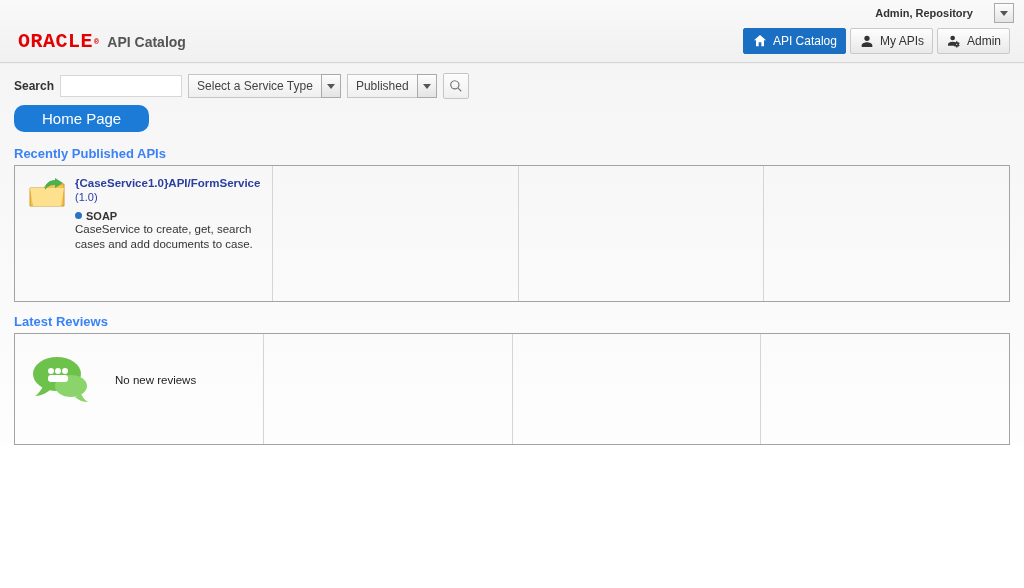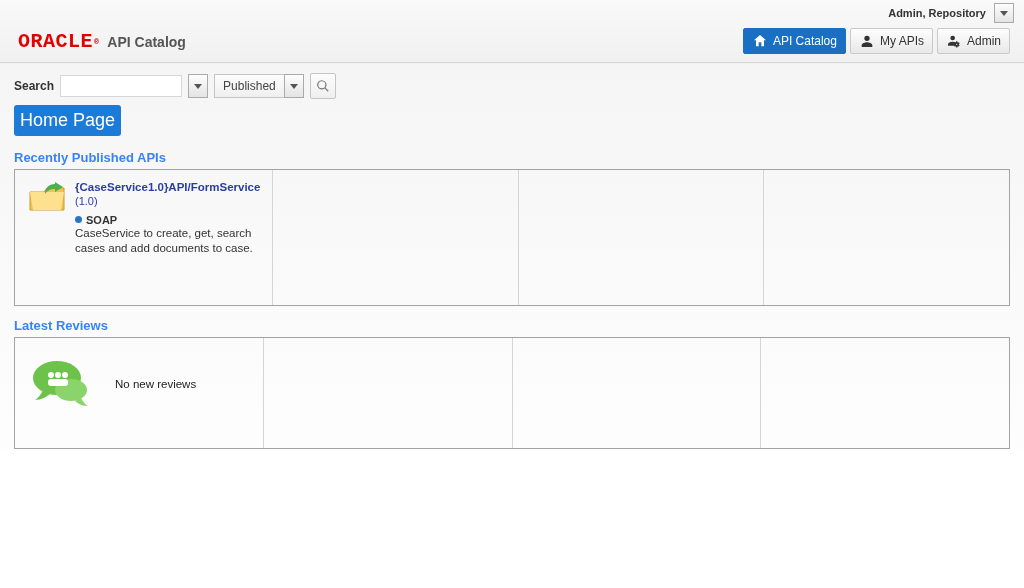--- a/index.html
+++ b/index.html
@@ -1,17 +1,17 @@
 <!DOCTYPE html>
 <html><head>
 <meta charset="utf-8">
 <style>
   html,body{margin:0;padding:0;font-family:Arial,Helvetica,sans-serif;background:#fff;color:#333;font-size:12px}
   body{background:linear-gradient(to bottom,#f9f9f9 0,#f0f0f0 64px,#f5f5f5 64px,#fff 520px)}
-  .topbar{display:flex;justify-content:flex-end;align-items:center;padding:4px 10px 0 0;height:18px;gap:8px}
+  .topbar{display:flex;justify-content:flex-end;align-items:center;padding:4px 10px 0 0;height:18px;gap:21px}
   .topbar .lbl{font-size:11px;font-weight:bold}
   .dropdown-btn{width:18px;height:18px;border:1px solid #aaa;background:linear-gradient(#fdfdfd,#e4e4e4);display:flex;align-items:center;justify-content:center;cursor:pointer}
   .tri-down{width:0;height:0;border-left:4px solid transparent;border-right:4px solid transparent;border-top:5px solid #555}
 
   .header{display:flex;align-items:center;justify-content:space-between;padding:6px 14px 8px 18px;border-bottom:1px solid #d5d5d5}
   .brand{display:flex;align-items:baseline;gap:8px}
   .oracle-logo{font-weight:bold;color:#e20000;font-size:20px;letter-spacing:0.5px;font-family:Liberation Mono, monospace;display:flex;align-items:center}
   .oracle-logo sup{font-size:8px;color:#e20000;margin-left:1px}
   .brand-sub{color:#555;font-size:14px;font-weight:bold}
   .tabs{display:flex;gap:4px}
@@ -21,21 +21,21 @@
 
   .toolbar{display:flex;align-items:center;gap:6px;padding:10px 14px 4px 14px}
   .toolbar .search-lbl{font-weight:bold;font-size:12px}
   .toolbar input[type=text]{border:1px solid #d7d7d7;background:#fff;height:20px;width:112px;padding:0 4px;font-size:12px}
   .combo{display:flex}
   .combo .txt{border:1px solid #c5c5c5;background:linear-gradient(#fdfdfd,#efefef);height:22px;padding:0 8px;display:flex;align-items:center;font-size:12px;color:#444;border-right:none}
   .combo .arrow{border:1px solid #aaa;background:linear-gradient(#fdfdfd,#e4e4e4);width:18px;height:22px;display:flex;align-items:center;justify-content:center;cursor:pointer}
   .icon-btn{border:1px solid #c5c5c5;background:linear-gradient(#fdfdfd,#efefef);width:24px;height:24px;display:flex;align-items:center;justify-content:center;cursor:pointer;border-radius:2px}
 
   .home-btn-row{padding:2px 14px}
-  .home-btn{display:inline-block;background:#1b7bd6;color:#fff;padding:5px 6px;font-size:18px;border-radius:3px;cursor:pointer}
+  .home-btn{display:inline-block;background:#1b7bd6;color:#fff;padding:5px 28px;font-size:15px;border-radius:10px;cursor:pointer}
 
   .section{padding:12px 14px 0 14px}
   .section h3{margin:0 0 4px 0;font-size:13px;font-weight:bold;color:#3b82f6}
   .grid{display:flex;border:1px solid #a3a3a3}
   .cell{flex:1;border-right:1px solid #d5d5d5;min-height:135px;padding:10px 12px;box-sizing:border-box}
   .cell:last-child{border-right:none}
   .reviews .cell{min-height:110px}
 
   .api-card{display:flex;gap:8px}
   .api-card .text{font-size:11px}
@@ -86,20 +86,21 @@
         </svg>
       <span>Admin</span>
     </div>
   </div>
 </div>
 
 <div class="toolbar">
   <span class="search-lbl">Search</span>
   <input type="text" style="">
   <div class="combo">
+    <div class="txt">Select a Service Type</div>
     <div class="arrow">
         <div class="tri-down"></div>
       </div>
   </div>
   <div class="combo">
     <div class="txt">Published</div>
     <div class="arrow">
         <div class="tri-down"></div>
       </div>
   </div>

